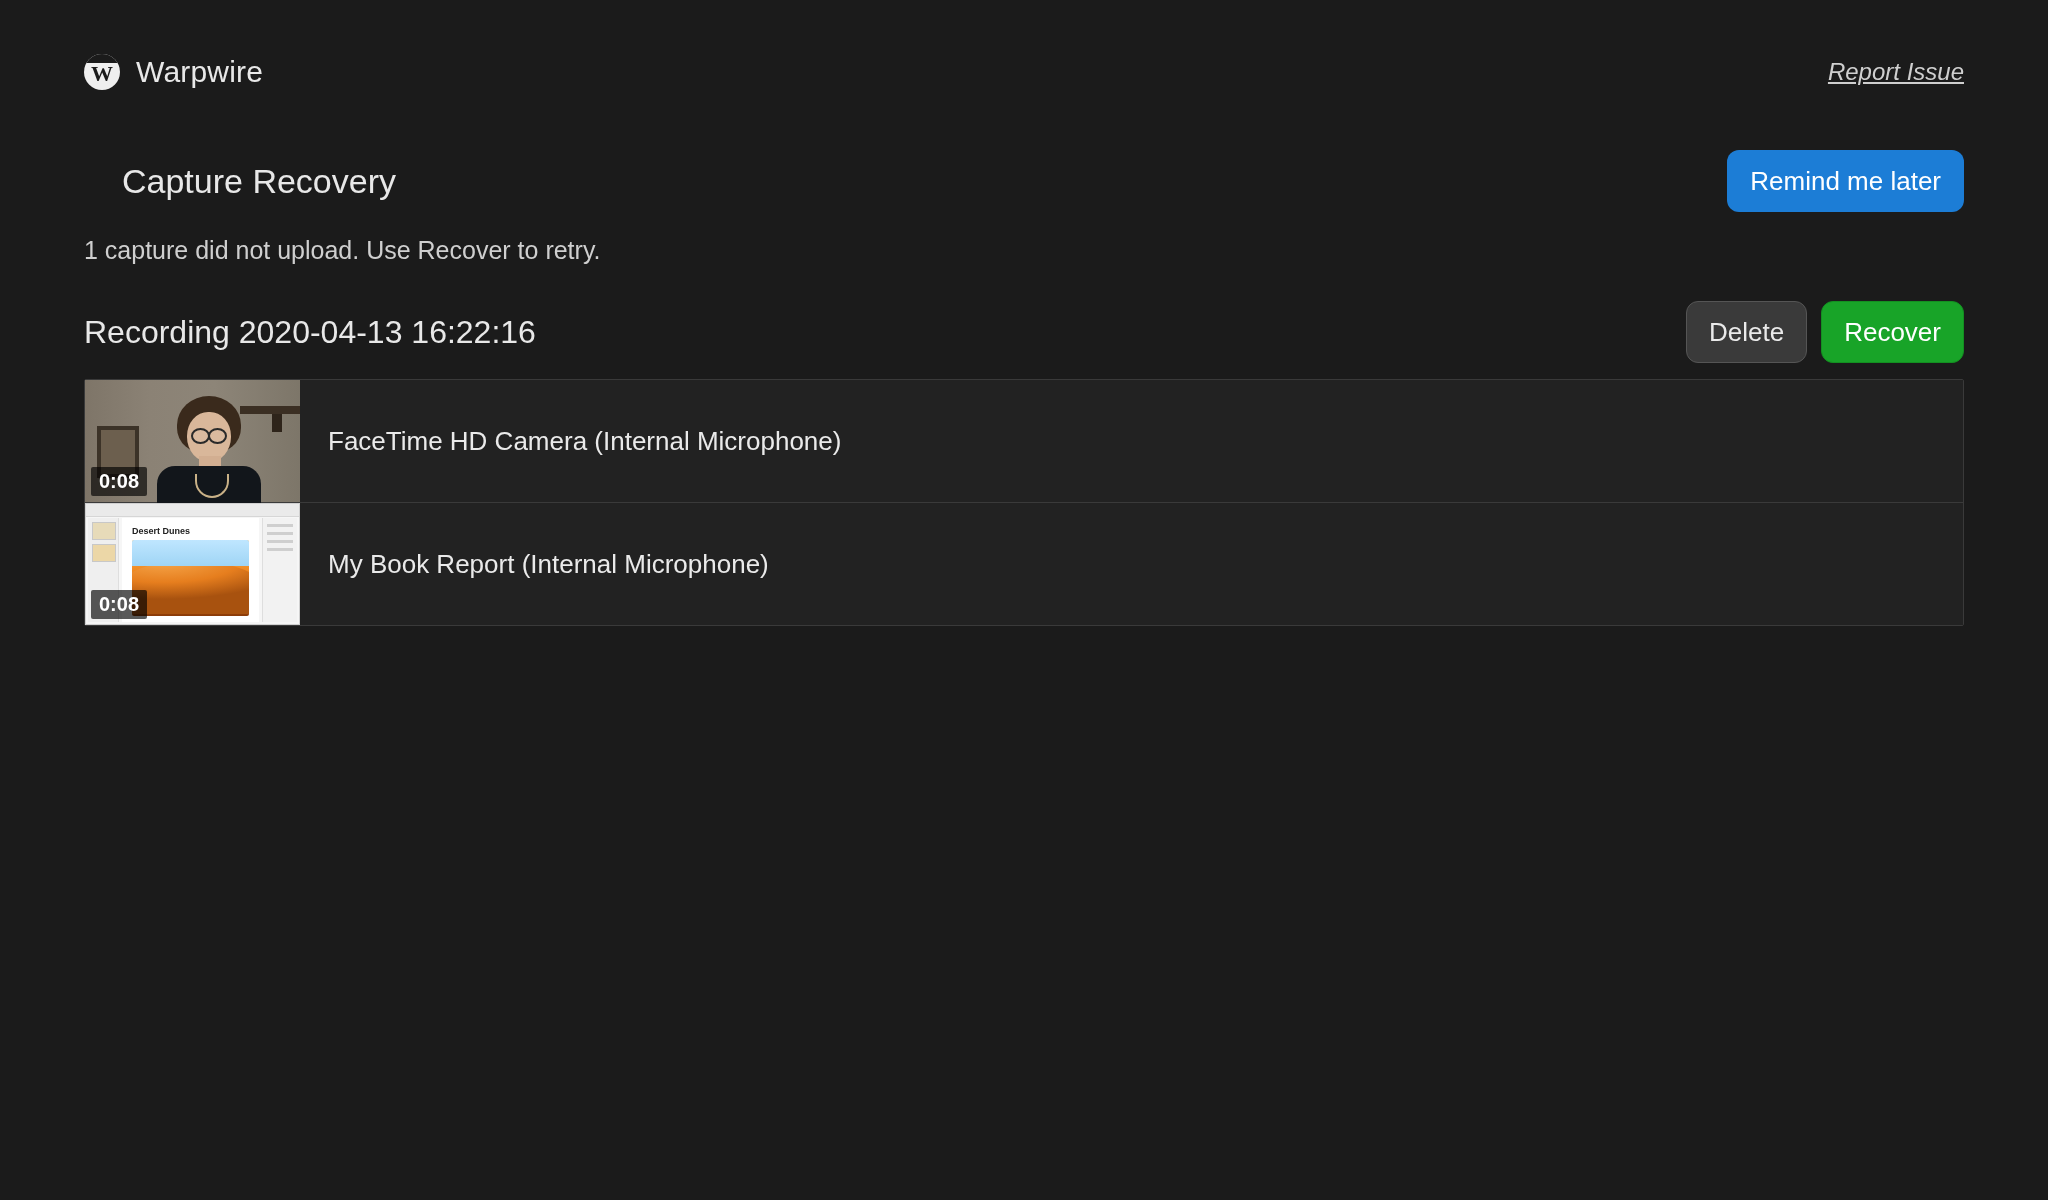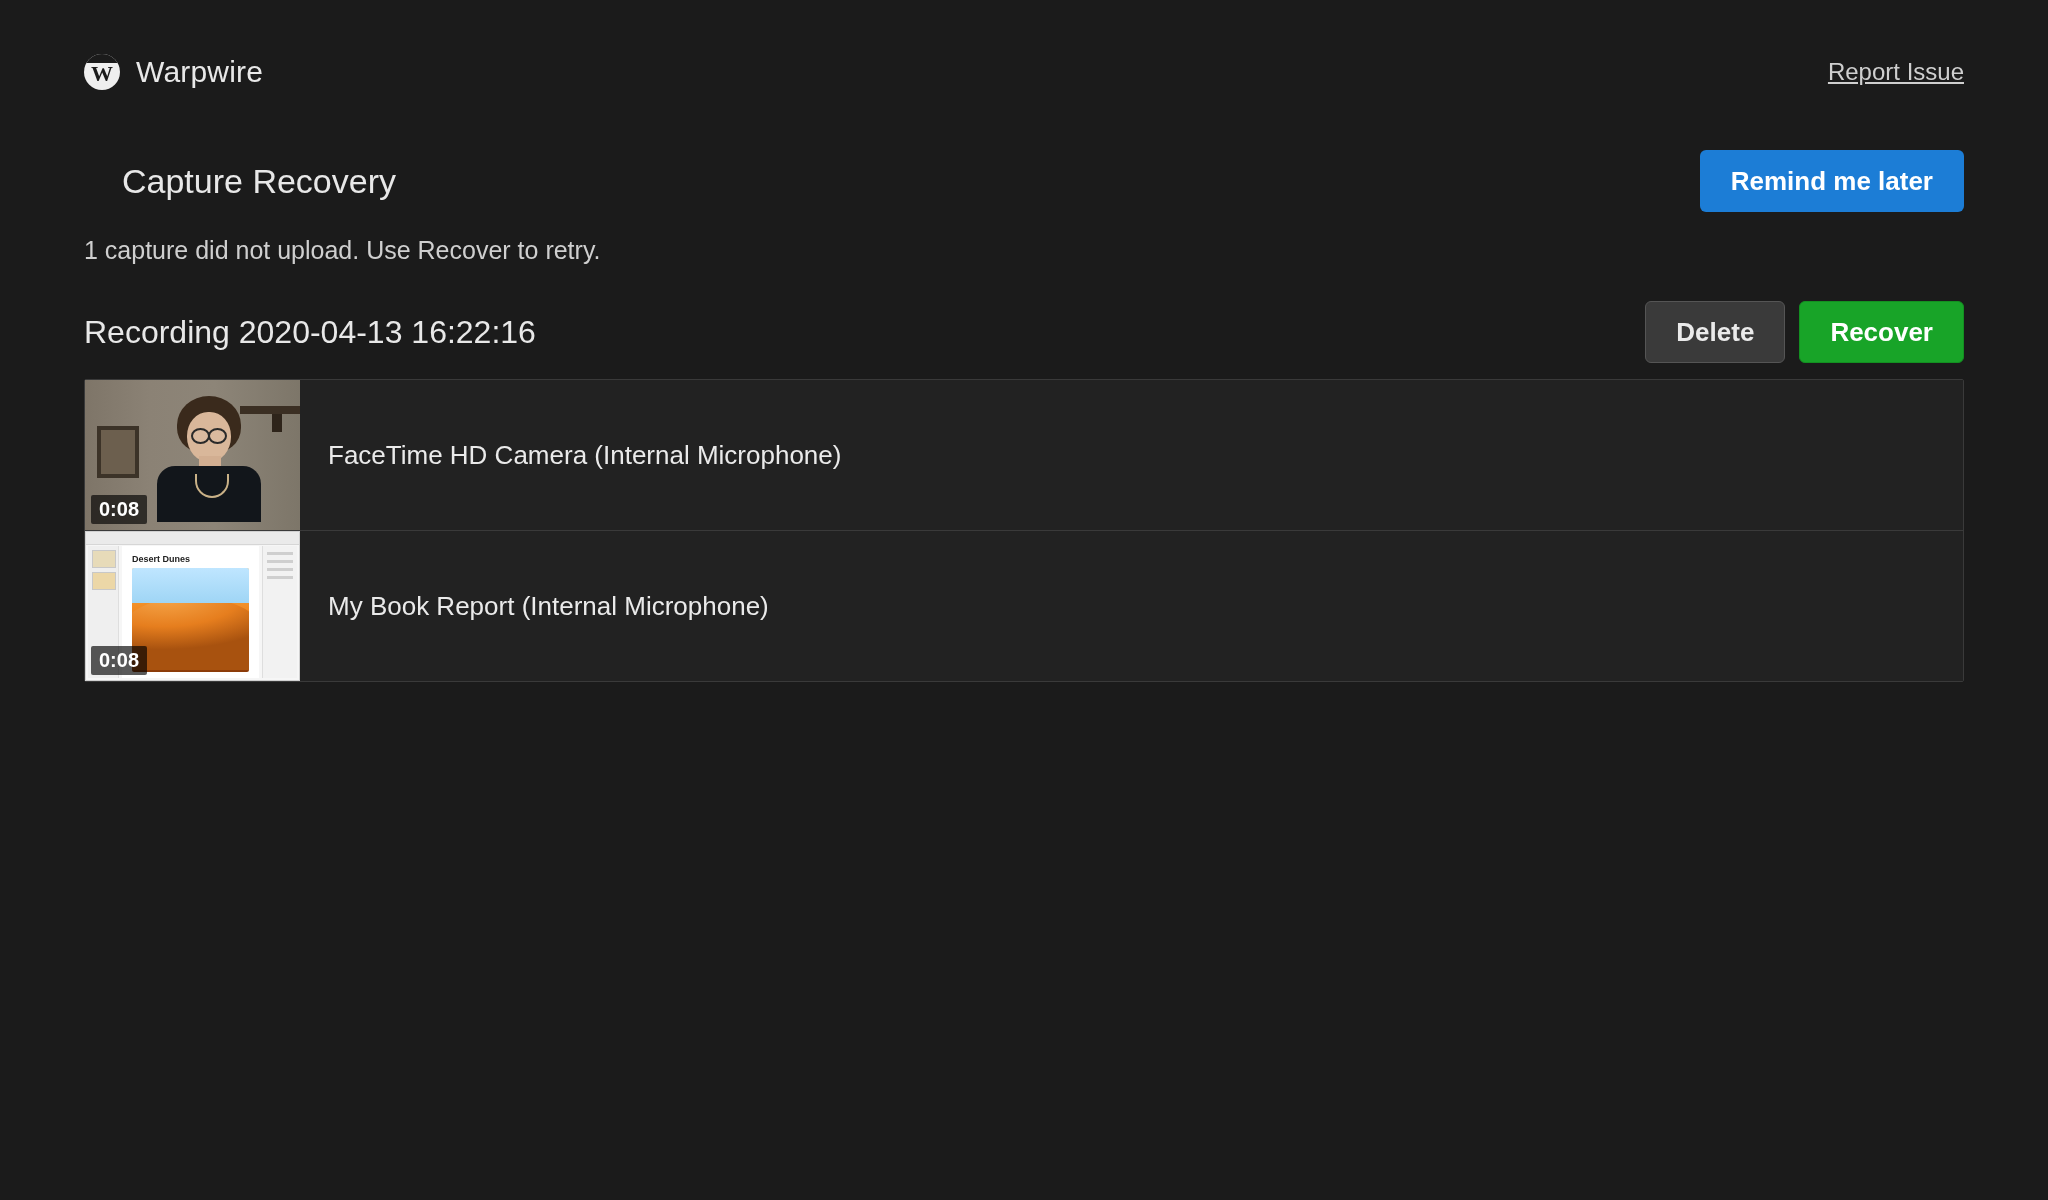--- a/index.html
+++ b/index.html
@@ -45,33 +45,33 @@
     background:#1b1b1b;
   }
   .brand-logo span{
     position:relative; z-index:2;
     font-weight:800; font-size:22px; color:#1b1b1b; line-height:1;
     transform:translateY(2px);
     font-family:Georgia, "Times New Roman", serif;
   }
   .brand-name{font-size:30px; font-weight:500; letter-spacing:.2px;}
   .report-link{
-    color:var(--link); text-decoration:underline; font-size:24px;
+    color:var(--link); text-decoration:underline; font-size:24px;font-style:italic;
   }
   
   .title-row{
     display:flex; align-items:center; justify-content:space-between;
     margin-bottom:24px;
     margin-left:38px;
   }
   .page-title{font-size:34px; font-weight:500;}
   .btn{
     display:inline-flex; align-items:center; justify-content:center;
-    height:60px; padding:0 30px; border-radius:6px;
-    font-size:26px; font-weight:700; cursor:pointer;
+    height:60px; padding:0 22px; border-radius:12px;
+    font-size:26px; font-weight:400; cursor:pointer;
     border:1px solid transparent; user-select:none;
   }
   .btn-blue{background:var(--btn-blue); color:var(--btn-blue-text);}
   .btn-gray{background:var(--btn-gray); color:#eaeaea; border-color:var(--btn-gray-border);}
   .btn-green{background:var(--btn-green); color:#ffffff; border-color:#139021;}
   
   .subtext{font-size:25px; color:var(--muted); margin-bottom:36px;}
   
   .rec-row{
     display:flex; align-items:center; justify-content:space-between;
@@ -85,21 +85,21 @@
     border-radius:2px;
     overflow:hidden;
   }
   .source-row{
     display:flex; align-items:stretch;
     border-top:1px solid var(--border);
     background:var(--row-bg);
   }
   .source-row:first-child{border-top:none;}
   .thumb{
-    width:215px; height:150px; flex:0 0 215px;
+    width:215px; height:122px; flex:0 0 215px;
     background:#2c2c2c; position:relative;
   }
   .thumb .dur{
     position:absolute; left:6px; bottom:6px;
     background:rgba(0,0,0,.65); color:#fff;
     font-size:20px; font-weight:700; padding:3px 8px;
     border-radius:2px;
   }
   
   .thumb.cam{

